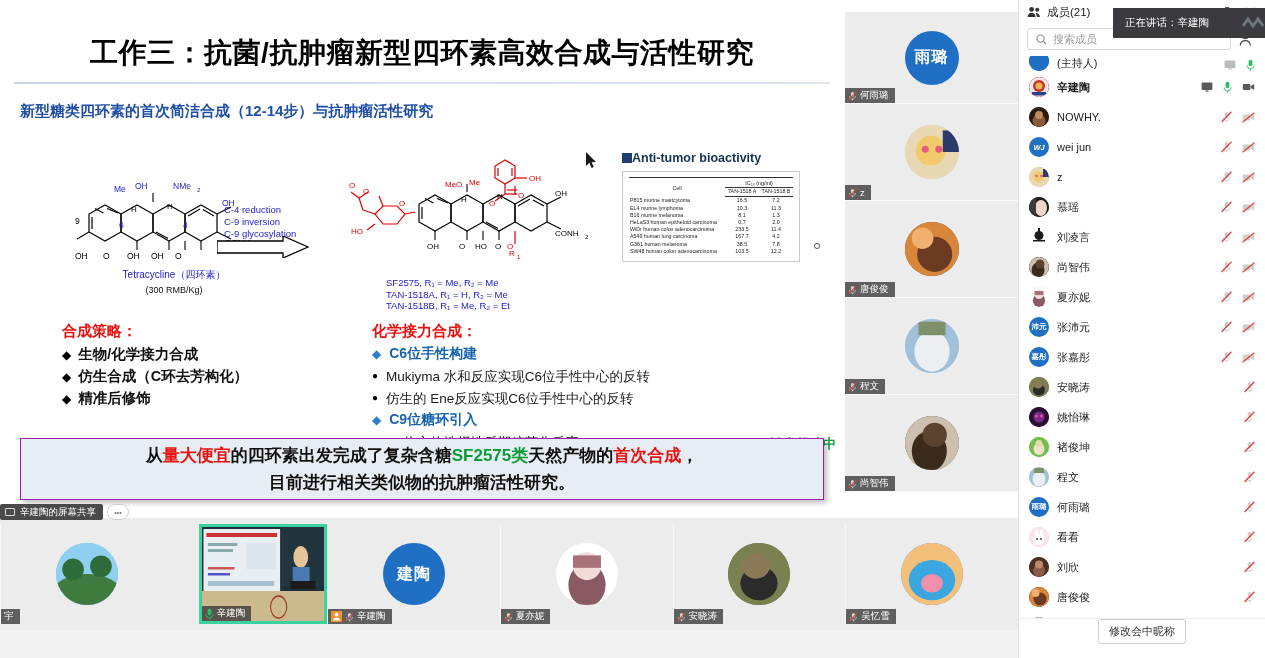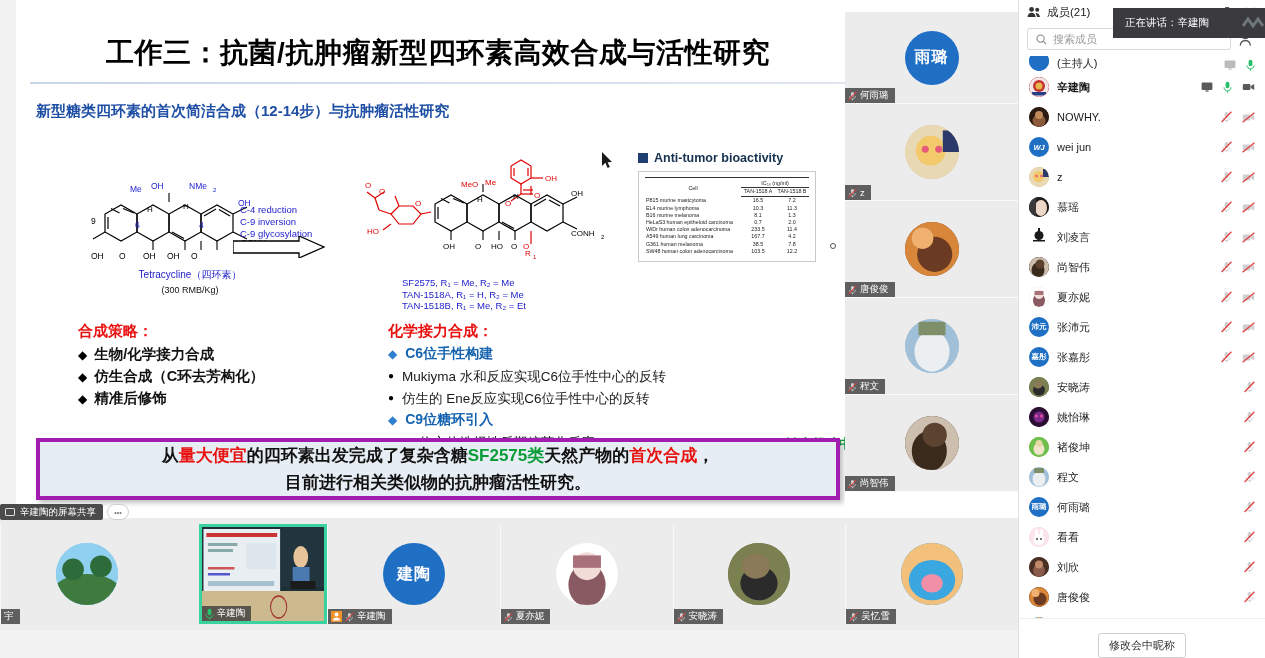--- a/index.html
+++ b/index.html
@@ -5,21 +5,21 @@
   * { box-sizing: border-box; margin: 0; padding: 0; }
   html, body {
     width: 1265px; height: 658px;
     font-family: "Liberation Sans", "DejaVu Sans", sans-serif;
     background: #ffffff; overflow: hidden;
   }
   #app { position: relative; width: 1265px; height: 658px; background: #f2f2f2; }
 
   
   #share-area {
-    position: absolute; left: 16px; top: 0; width: 845px; height: 518px;
+    position: absolute; left: 0; top: 0; width: 845px; height: 518px;
     background: #ffffff; overflow: hidden;
   }
   .slide {
     position: absolute; left: 14px; top: 24px; width: 816px; height: 478px;
     background: #ffffff;
   }
   .slide-title {
     position: absolute; left: 0; top: 10px; width: 816px;
     text-align: center; font-size: 28px; font-weight: bold; color: #000;
     letter-spacing: .5px; white-space: nowrap;
@@ -43,21 +43,21 @@
   }
   .big-arrow { position: absolute; left: 203px; top: 212px; }
   .chem-right { position: absolute; left: 335px; top: 130px; width: 265px; }
   .chem-legend {
     position: absolute; left: 372px; top: 253px;
     font-size: 9.5px; color: #2222cc; line-height: 11.5px; white-space: nowrap;
   }
 
   
   .bio-block { position: absolute; left: 608px; top: 127px; width: 190px; }
-  .bio-head { font-size: 12.5px; font-weight: bold; color: #16314f; display: flex; align-items: center; gap: 6px; }
+  .bio-head { font-size: 12.5px; font-weight: bold; color: #16314f; display: flex; align-items: center; }
   .bio-sq { width: 10px; height: 10px; background: #1f3f72; display: inline-block; }
   .bio-card {
     margin-top: 6px; border: 1px solid #c9c9c9; background: #fff;
     padding: 5px 6px 7px 6px; width: 178px;
   }
   table.bio { border-collapse: collapse; width: 100%; font-size: 5.3px; color: #1b1b1b; }
   table.bio th, table.bio td { padding: 0.6px 1px; font-weight: normal; vertical-align: top; }
   table.bio .grp { border-bottom: .6px solid #333; text-align: center; font-size: 5.3px; }
   table.bio .hdrrow td { border-bottom: .6px solid #333; text-align: center; padding-bottom: 1.5px;}
   table.bio .toprule td { border-top: .8px solid #333; height: 2px; padding: 0; }
@@ -81,21 +81,21 @@
   .ks-dot { font-size: 13.5px; color: #1b1b1b; line-height: 21px; }
   .ks-dot::before { content: "\25CF"; color: #000; margin-right: 8px; font-size: 10px; vertical-align: 2px;}
   .paper-status {
     position: absolute; right: 6px; bottom: 0px;
     font-size: 13px; font-weight: bold; color: #0aa03c;
   }
 
   
   .conclusion {
     position: absolute; left: 6px; top: 414px; width: 804px; height: 62px;
-    background: #e7edf4; border: 4px solid #a21caf;
+    background: #e7edf4; border: 1px solid #a21caf;
     box-shadow: 3px 3px 5px rgba(0,0,0,.25);
     display: flex; flex-direction: column; align-items: center; justify-content: center;
     font-size: 17px; font-weight: bold; color: #111; line-height: 27px; text-align: center;
   }
   .c-red { color: #e8110f; } .c-green { color: #0a9c37; }
   .mouse-cursor { position: absolute; left: 586px; top: 152px; width: 12px; height: 18px; }
 
   
   .share-bar {
     position: absolute; left: 0px; top: 504px; display: flex; align-items: center; gap: 4px; z-index: 5;
@@ -184,21 +184,21 @@
     font-size: 11px; color: #1c1c1c;
   }
   .prow.partial { height: 16px; align-items: flex-end; padding-bottom: 1px; }
   .pav { width: 20px; height: 20px; border-radius: 50%; overflow: hidden; flex-shrink: 0;
          display:flex; align-items:center; justify-content:center; color:#fff; font-size:7.5px; font-weight:bold;}
   .pname { flex: 1; white-space: nowrap; overflow: hidden; }
   .pname.host-strong { font-weight: bold; }
   .picons { display: flex; align-items: center; gap: 10px; }
   .panel-foot {
     height: 40px; border-top: 1px solid #eee;
-    display: flex; align-items: flex-end; justify-content: center;
+    display: flex; align-items: flex-start; justify-content: center;
   }
   .nick-btn {
     border: 1px solid #d0d0d0; border-radius: 3px; background: #fff;
     font-size: 11px; color: #333; padding: 4px 10px; cursor: pointer;
     font-family: "Liberation Sans", sans-serif;
   }
   svg { display: block; }
 </style>
 </head>
 <body>

